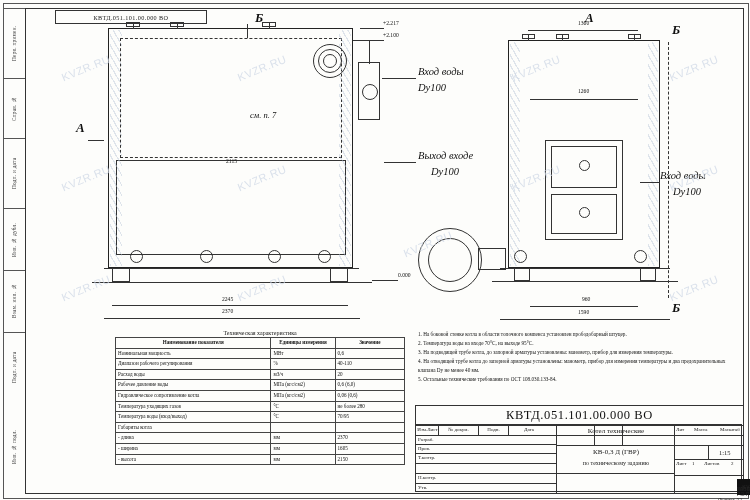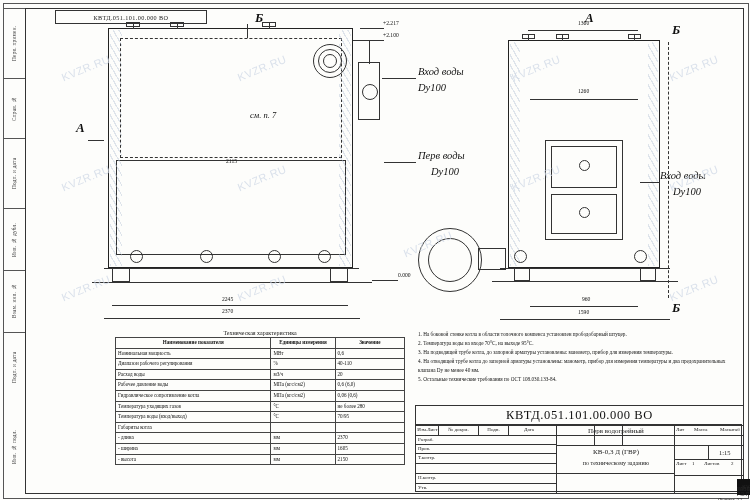--- a/index.html
+++ b/index.html
@@ -155,21 +155,21 @@
   <div class="solid" style="left:530px;top:99px;width:108px;"></div>
   <div class="dim" style="left:582px;top:296px;">960</div>
   <div class="solid" style="left:530px;top:306px;width:108px;"></div>
   <div class="dim" style="left:578px;top:309px;">1590</div>
   <div class="solid" style="left:500px;top:319px;width:170px;"></div>
 
   <div class="lbl" style="left:418px;top:66px;">Вход воды</div>
   <div class="lbl" style="left:418px;top:82px;">Dy100</div>
   <div class="solid" style="left:382px;top:78px;width:34px;"></div>
 
-  <div class="lbl" style="left:418px;top:150px;">Перв воды</div>
+  <div class="lbl" style="left:418px;top:150px;">Выход входе</div>
   <div class="lbl" style="left:431px;top:166px;">Dy100</div>
   <div class="solid" style="left:384px;top:162px;width:32px;"></div>
 
   <div class="lbl" style="left:660px;top:170px;">Вход воды</div>
   <div class="lbl" style="left:673px;top:186px;">Dy100</div>
   <div class="solid" style="left:640px;top:182px;width:20px;"></div>
 
   <div class="specs">
     <div class="spec-title">Техническая характеристика</div>
     <table class="spec">
@@ -274,21 +274,21 @@
     <div style="left:23px;top:2px;width:39px;text-align:center;">№ докум.</div>
     <div style="left:63px;top:2px;width:29px;text-align:center;">Подп.</div>
     <div style="left:93px;top:2px;width:40px;text-align:center;">Дата</div>
 
     <div style="left:2px;top:12px;">Разраб.</div>
     <div style="left:2px;top:21px;">Пров.</div>
     <div style="left:2px;top:30px;">Т.контр.</div>
     <div style="left:2px;top:50px;">Н.контр.</div>
     <div style="left:2px;top:60px;">Утв.</div>
 
-    <div style="left:142px;top:2px;width:116px;text-align:center;font-size:7px;">Перв водогрейный</div>
+    <div style="left:142px;top:2px;width:116px;text-align:center;font-size:7px;">Котел технические</div>
     <div style="left:142px;top:23px;width:116px;text-align:center;font-size:7px;">КВ-0,3 Д (ГВР)</div>
     <div style="left:142px;top:35px;width:116px;text-align:center;font-size:6px;">по техническому заданию</div>
 
     <div style="left:260px;top:2px;">Лит</div>
     <div style="left:278px;top:2px;">Масса</div>
     <div style="left:304px;top:2px;">Масштаб</div>
     <div style="left:303px;top:24px;font-size:6.5px;">1:15</div>
     <div style="left:260px;top:36px;">Лист</div>
     <div style="left:276px;top:36px;">1</div>
     <div style="left:288px;top:36px;">Листов</div>

